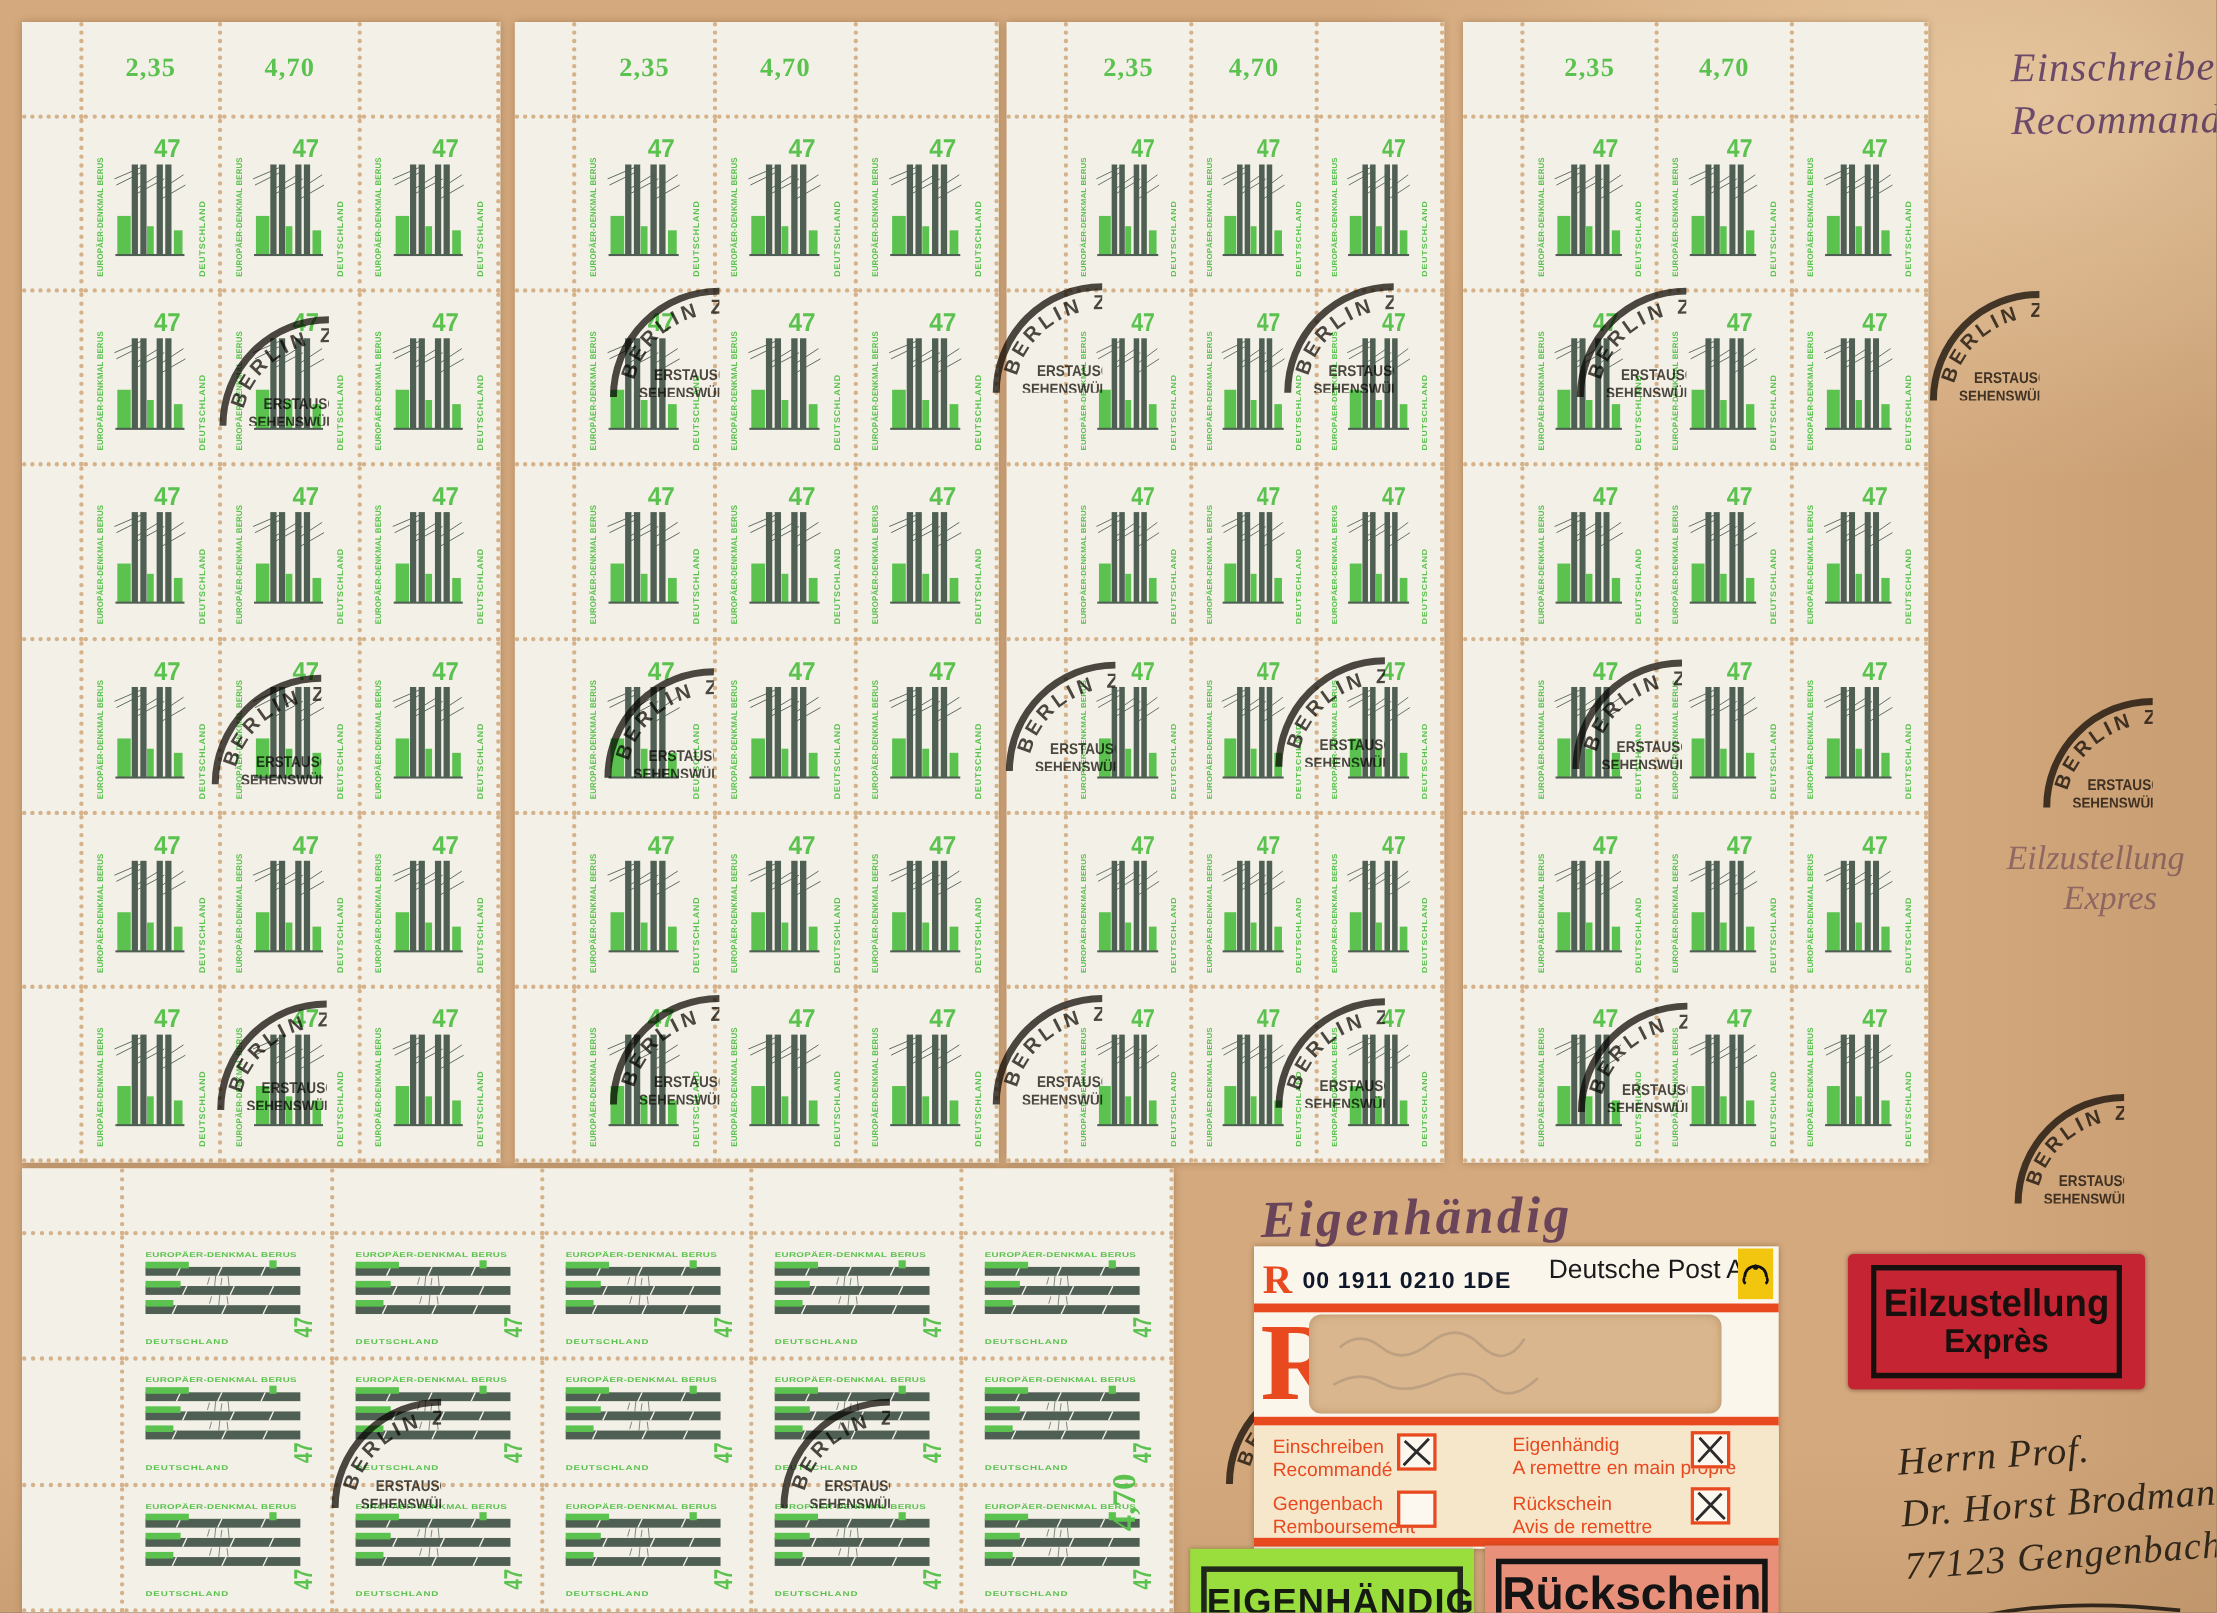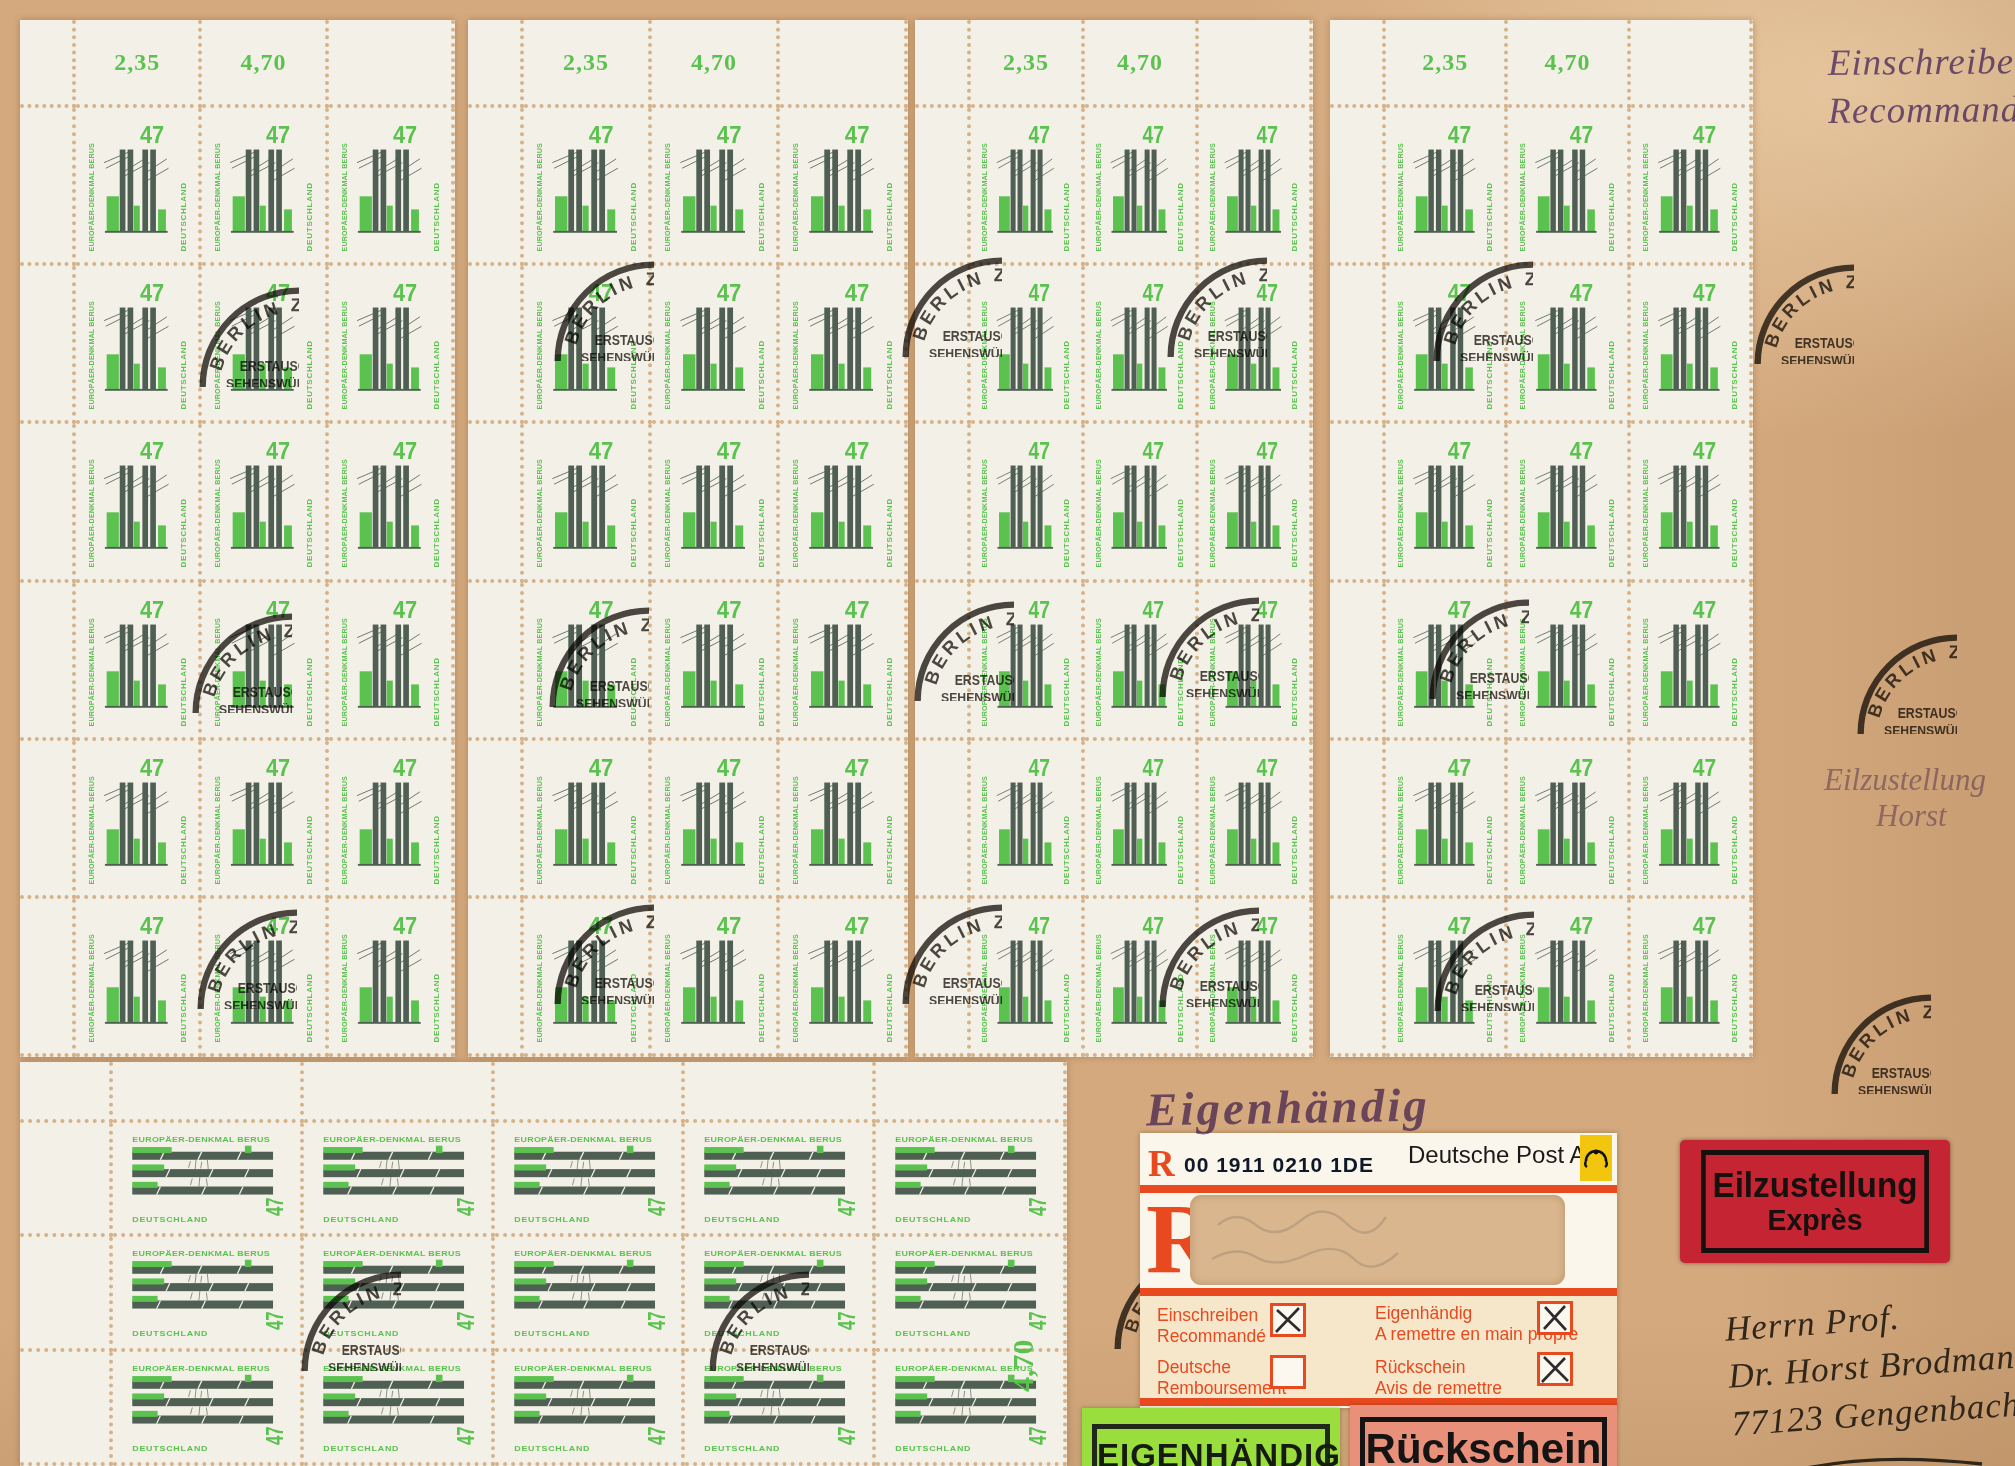--- a/index.html
+++ b/index.html
@@ -797,21 +797,21 @@
       <div>Eigenhändig</div>
       <div>A remettre en main propre</div>
     </div>
     <div class="box on" style="left:397px;top:168px">
       <svg viewBox="0 0 30 28">
           <path d="M5 3 L26 26 M25 2 L4 25" stroke="#2c2c2c" stroke-width="2.6" fill="none"></path>
         </svg>
     </div>
 
     <div class="opt" style="left:17px;top:224px">
-      <div>Deutsche</div>
+      <div>Gengenbach</div>
       <div>Remboursement</div>
     </div>
     <div class="box" style="left:130px;top:222px">
       
     </div>
 
     <div class="opt" style="left:235px;top:224px">
       <div>Rückschein</div>
       <div>Avis de remettre</div>
     </div>
@@ -836,21 +836,21 @@
   <div class="rs-label">
     <div class="rs-inner">Rückschein</div>
   </div>
 
   <div class="purple reg">
     <div>Einschreiben</div>
     <div>Recommandé</div>
   </div>
   <div class="purple expr">
     <div>Eilzustellung</div>
-    <div class="l2">Horst</div>
+    <div class="l2">Expres</div>
   </div>
   <div class="purple eig">Eigenhändig</div>
 
   <div class="address">
     <div>Herrn Prof.</div>
     <div>Dr. Horst Brodmann</div>
     <div>77123 Gengenbach</div>
   </div>
   <svg class="flourish" width="230" height="40">
     <path d="M8 30 Q 95 2 222 16" stroke="#30261a" stroke-width="3.4" fill="none"></path>

